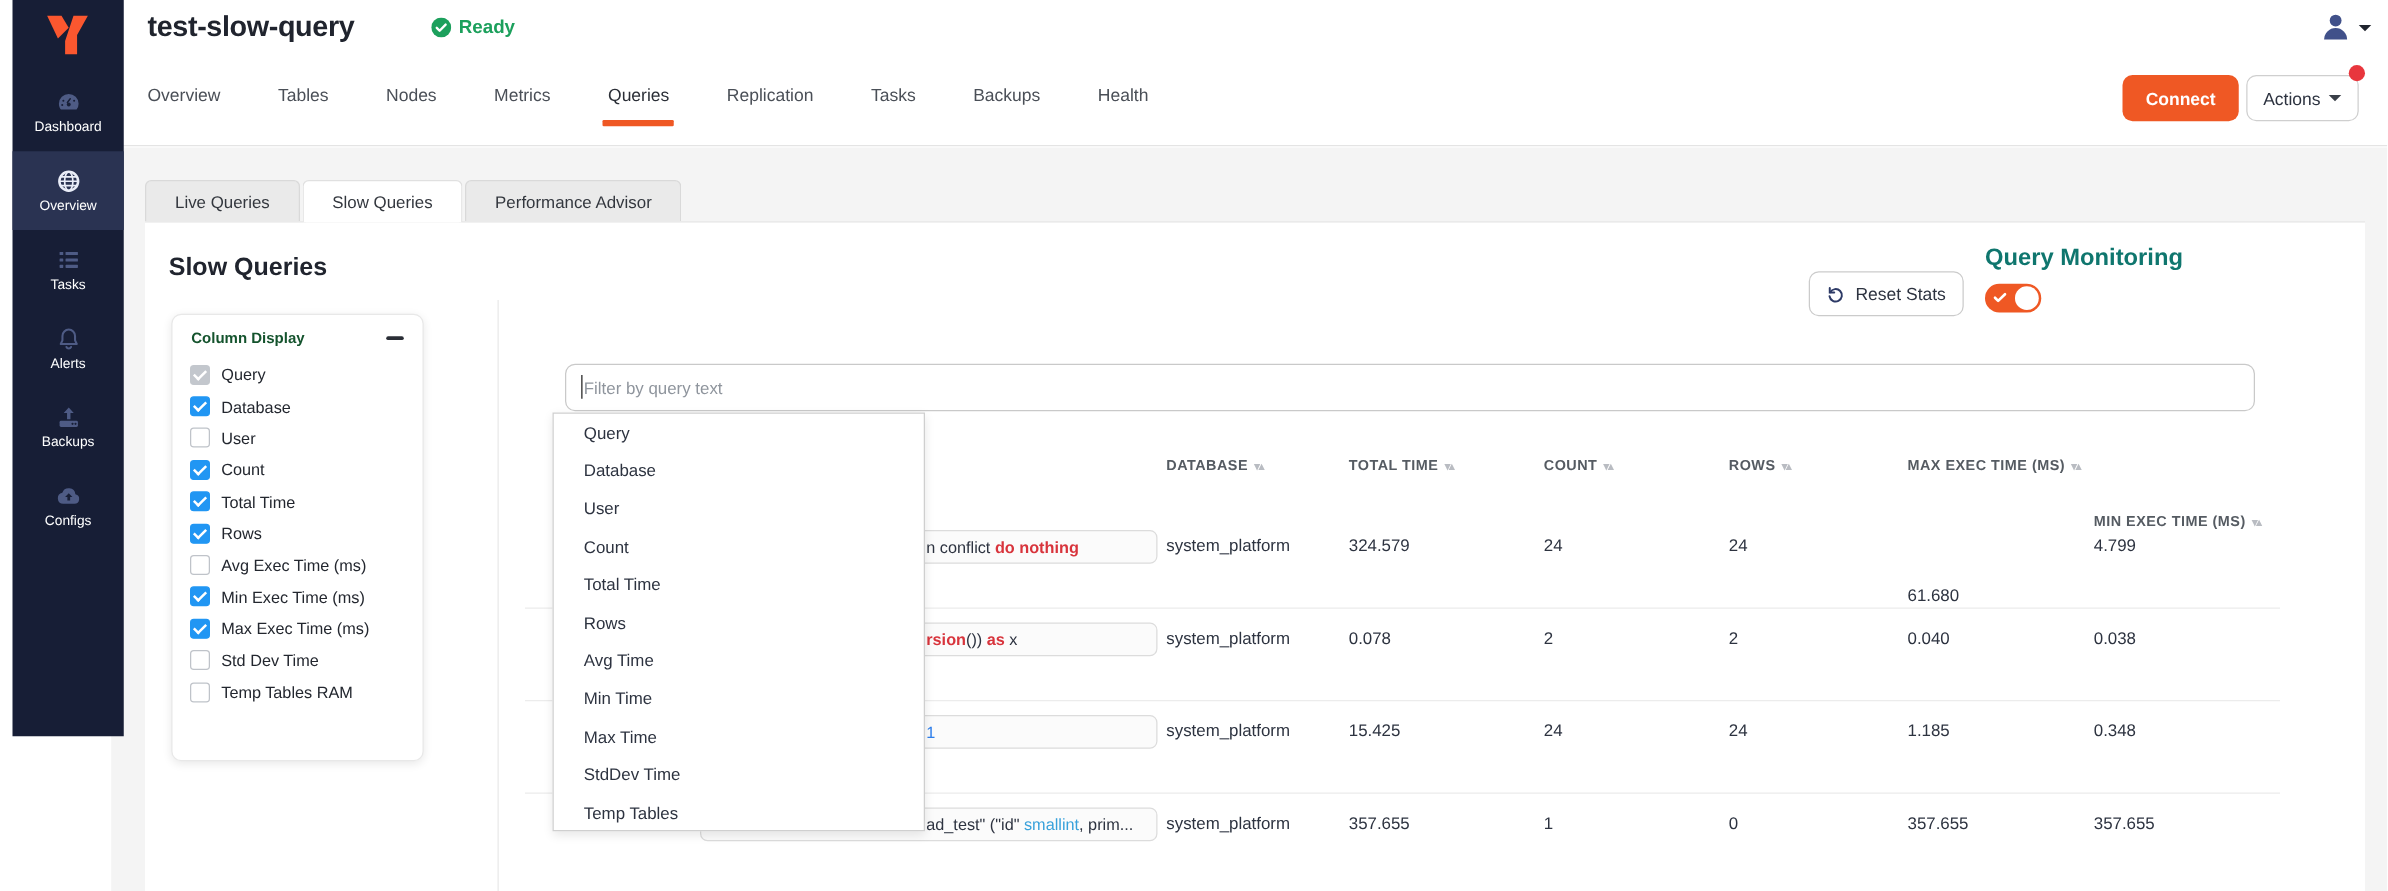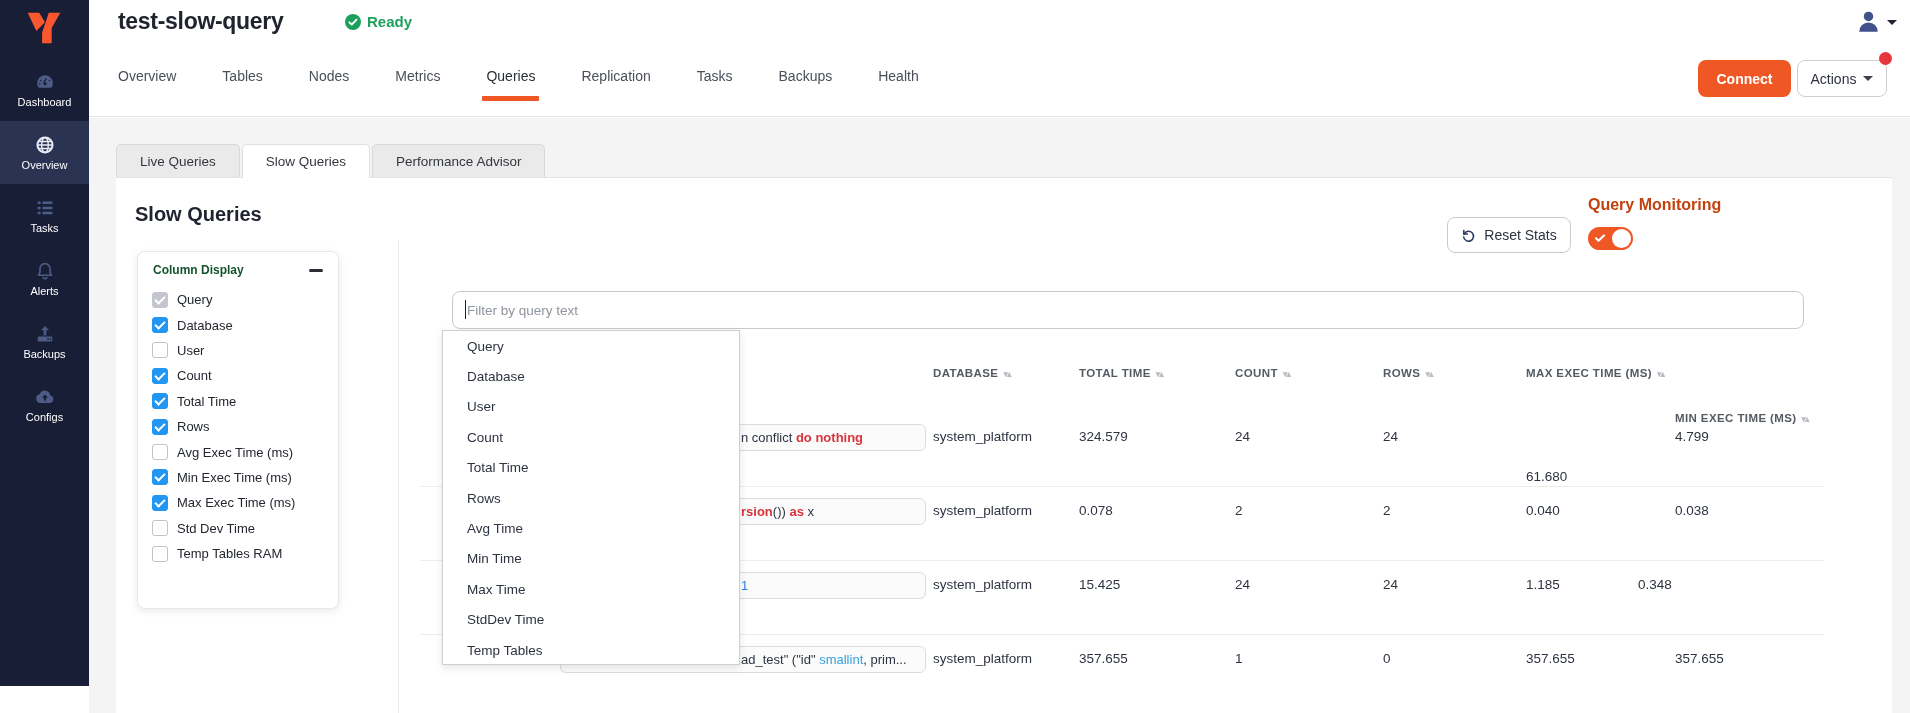--- a/index.html
+++ b/index.html
@@ -2,21 +2,21 @@
 <html style="--accent: #EF5824; --sidebar-bg: #171E36; --sidebar-active-bg: #2A3352; --logo-orange: #FB572F; --ready-green: #1CA05C; --checkbox-blue: #2196F3; --danger-dot: #E8363D; --kw: #D8343C; --lit: #2F80ED; --typ: #38A1DB;"><head>
 <meta charset="utf-8">
 <style>
   * { margin:0; padding:0; box-sizing:border-box; }
   html,body { background:#fff; }
   .app {
     position:relative; width:1910px; height:713px; overflow:hidden;
     font-family:"Liberation Sans", sans-serif; background:#fff; color:#23272F;
   }
   
-  .sidebar { position:absolute; left:0; top:0; width:89px; height:686px; background:var(--sidebar-bg); z-index:10; }
+  .sidebar { position:absolute; left:10px; top:0; width:89px; height:589px; background:var(--sidebar-bg); z-index:10; }
   .logo { position:absolute; left:21px; top:5px; width:46px; height:46px; }
   .nav { position:absolute; top:58px; left:0; right:0; }
   .nav-item { height:63px; display:flex; flex-direction:column; align-items:center; justify-content:center; gap:3px; cursor:pointer; color:#4E5B85; }
   .nav-item.active { background:var(--sidebar-active-bg); color:#E9EDF8; }
   .nav-icon svg { width:22px; height:22px; display:block; }
   .nav-label { color:#FFFFFF; font-size:11px; }
   
   .header { position:absolute; left:89px; top:0; width:1821px; height:117px; background:#fff; border-bottom:1px solid #E4E4E4; z-index:5; }
   .page-title { position:absolute; left:29px; top:8px; font-size:23px; font-weight:700; letter-spacing:-0.3px; color:#20242E; }
   .ready-badge { position:absolute; left:256px; top:13px; display:flex; align-items:center; gap:6px; }
@@ -34,21 +34,21 @@
   .avatar-caret { position:absolute; left:1798px; top:20px; width:0; height:0; border-left:5px solid transparent; border-right:5px solid transparent; border-top:5px solid #20242E; }
   
   .content-bg { position:absolute; left:89px; top:118px; width:1821px; height:595px; background:#F4F4F4; }
   .subtabs { position:absolute; left:116px; top:144px; display:flex; z-index:4;justify-content:flex-end; }
   .subtab { height:33px; padding:0 23px; display:flex; align-items:center; font-size:13.5px; color:#33373E; background:#EAEAEA; border:1px solid #D9D9D9; border-bottom:none; border-radius:5px 5px 0 0; margin-right:2px; cursor:pointer; }
   .subtab.active { background:#fff; height:34px; margin-bottom:-1px; border-color:#E0E0E0; }
   .panel { position:absolute; left:116px; top:177px; width:1776px; height:536px; background:#fff; border-top:1px solid #E3E3E3; z-index:1; }
   .panel-title { position:absolute; left:135px; top:203px; font-size:20px; font-weight:700; color:#20242E; z-index:2; }
   .reset-btn { position:absolute; left:1447px; top:217px; width:124px; height:36px; background:#fff; border:1px solid #CBCBCB; border-radius:8px; display:flex; align-items:center; justify-content:center; gap:8px; font-size:14px; color:#2D3340; cursor:pointer; z-index:2; font-family:inherit; }
   .reset-btn svg { width:15px; height:15px; }
-  .qm-label { position:absolute; left:1588px; top:196px; font-size:16px; font-weight:700; color:#c2410c; z-index:2; }
+  .qm-label { position:absolute; left:1588px; top:196px; font-size:19px; font-weight:700; color:#0f766e; z-index:2; }
   .toggle { position:absolute; left:1588px; top:227px; width:45px; height:23px; border-radius:12px; background:#C2C6CC; cursor:pointer; z-index:2; }
   .toggle.on { background:var(--accent); }
   .toggle .knob { position:absolute; right:2px; top:2px; width:19px; height:19px; border-radius:50%; background:#fff; }
   .toggle .tick { position:absolute; left:6px; top:5px; }
   .vdivider { position:absolute; left:398px; top:240px; width:1px; height:473px; background:#E9E9E9; z-index:2; }
   
   .card { position:absolute; left:137px; top:251px; width:202px; height:358px; background:#fff; border:1px solid #E8E8E8; border-radius:8px; box-shadow:0 2px 8px rgba(0,0,0,.09); z-index:3; }
   .card-title { position:absolute; left:15px; top:11px; font-size:12px; font-weight:700; color:#14532d; }
   .collapse-btn { position:absolute; right:15px; top:17px; width:14px; height:3px; background:#2A2E36; border-radius:2px; cursor:pointer; }
   .cb-list { position:absolute; left:14px; top:35px; right:8px; }
@@ -316,21 +316,21 @@
       <div class="cell" style="left: 1526px; top: 503px;">0.040</div>
       <div class="cell" style="left: 1675px; top: 503px;">0.038</div>
       <div class="query-box" style="top: 572px;">
         <span class="qtext"><span class="seg-literal">1</span></span>
       </div>
       <div class="cell" style="left: 933px; top: 577px;">system_platform</div>
       <div class="cell" style="left: 1079px; top: 577px;">15.425</div>
       <div class="cell" style="left: 1235px; top: 577px;">24</div>
       <div class="cell" style="left: 1383px; top: 577px;">24</div>
       <div class="cell" style="left: 1526px; top: 577px;">1.185</div>
-      <div class="cell" style="left: 1638px; top: 577px;">0.348</div>
+      <div class="cell" style="left: 1675px; top: 577px;">0.348</div>
       <div class="query-box" style="top: 646px;">
         <span class="qtext"><span>ad_test" ("id" </span><span class="seg-type">smallint</span><span>, prim...</span></span>
       </div>
       <div class="cell" style="left: 933px; top: 651px;">system_platform</div>
       <div class="cell" style="left: 1079px; top: 651px;">357.655</div>
       <div class="cell" style="left: 1235px; top: 651px;">1</div>
       <div class="cell" style="left: 1383px; top: 651px;">0</div>
       <div class="cell" style="left: 1526px; top: 651px;">357.655</div>
       <div class="cell" style="left: 1675px; top: 651px;">357.655</div>
     </div>

